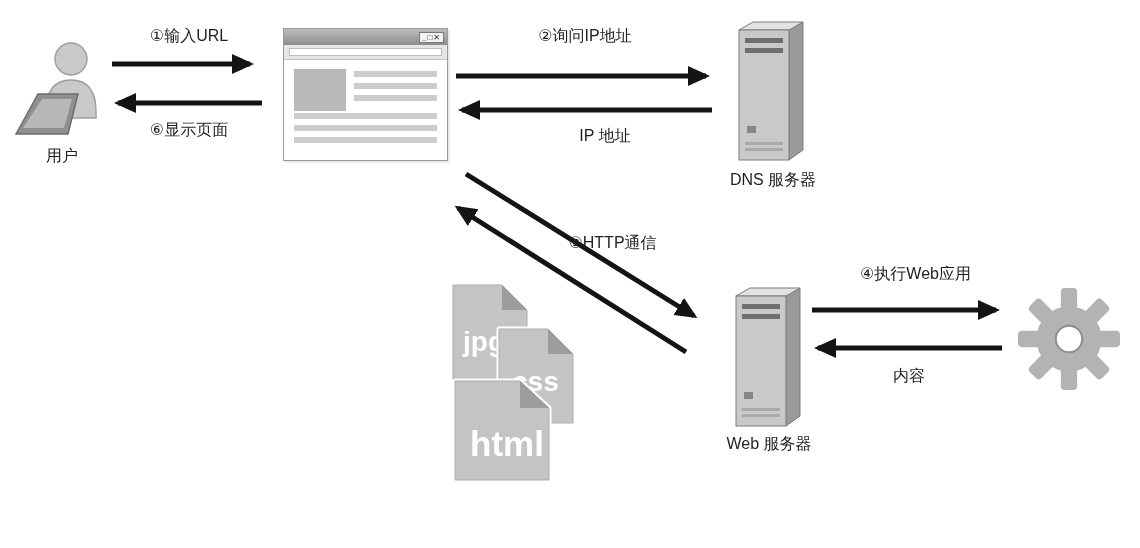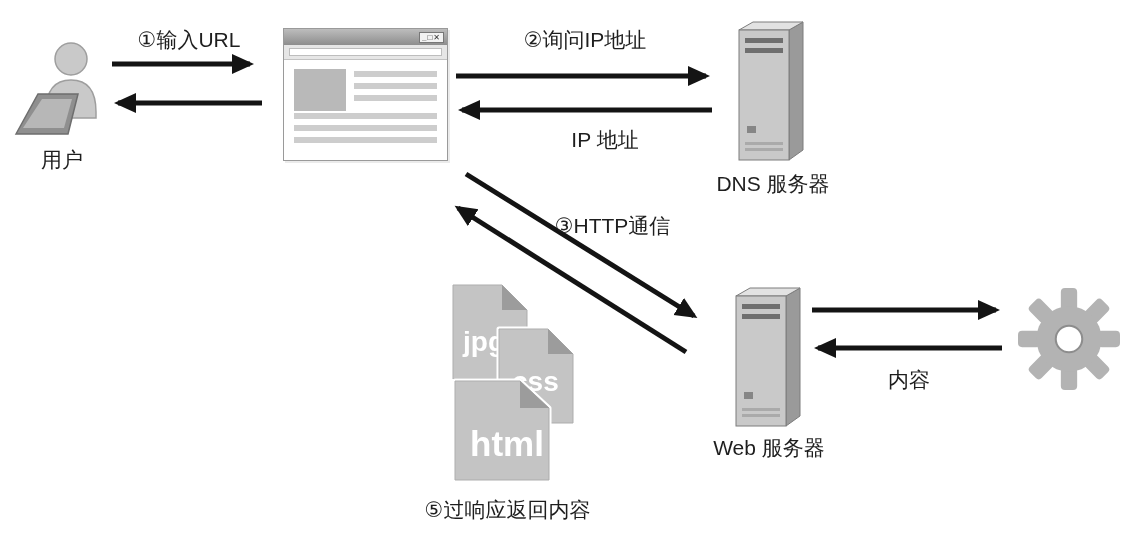--- a/index.html
+++ b/index.html
@@ -1,20 +1,20 @@
 <!DOCTYPE html>
 <html><head>
 <meta charset="utf-8">
 <style>
   * { margin:0; padding:0; box-sizing:border-box; }
   body { font-family:"Liberation Sans","DejaVu Sans",sans-serif; background:#fff; }
   .canvas { position:relative; width:1140px; height:548px; background:#fff; overflow:hidden; }
   .arrows { position:absolute; left:0; top:0; pointer-events:none; }
   .arrow { stroke:#141414; stroke-width:5; marker-end:url(#ah); }
-  .label { position:absolute; font-size:21px; color:#1e1e1e; text-align:center; white-space:nowrap; }
+  .label { position:absolute; font-size:16px; color:#1e1e1e; text-align:center; white-space:nowrap; }
   .icon-box { position:absolute; }
 
   
   .browser { position:absolute; left:283px; top:28px; width:165px; height:133px;
              background:#fff; border:1px solid #9a9a9a; box-shadow:2px 2px 0 rgba(0,0,0,0.08); }
   .b-title { height:16px; background:linear-gradient(#bdbdbd,#8d8d8d); display:flex;
              justify-content:flex-end; align-items:center; padding-right:3px; }
   .b-controls { background:#f2f2f2; border:1px solid #777; color:#333; font-size:8px;
                 line-height:9px; height:11px; padding:0 2px; letter-spacing:1px; font-weight:bold; }
   .b-toolbar { height:15px; background:#e6e6e6; border-bottom:1px solid #c2c2c2;
@@ -150,19 +150,20 @@
   <div class="doc" style="left:452px; top:378px; width:100px; height:105px; z-index:3;">
     <svg viewBox="0 0 100 105" width="100" height="105" preserveAspectRatio="none">
       <path d="M3,3 L68,3 L97,30 L97,102 L3,102 Z" fill="#c4c4c4" stroke="#ffffff" stroke-width="5" stroke-linejoin="round"></path>
       <path d="M3,3 L68,3 L97,30 L97,102 L3,102 Z" fill="#c4c4c4" stroke="#adadad" stroke-width="1"></path>
       <path d="M68,3 L68,30 L97,30 Z" fill="#9c9c9c"></path>
     </svg>
     <span style="left:18px; top:46px; font-size:35px;">html</span>
   </div>
 
   <div class="label" style="left:110px; top:26px;  width:158px;">①输入URL</div>
+  <div class="label" style="left:110px; top:120px; width:158px;">⑥显示页面</div>
   <div class="label" style="left:495px; top:26px;  width:180px;">②询问IP地址</div>
   <div class="label" style="left:540px; top:126px; width:130px;">IP 地址</div>
-  <div class="label" style="left:530px; top:212px; width:165px;">③HTTP通信</div>
+  <div class="label" style="left:530px; top:233px; width:165px;">③HTTP通信</div>
+  <div class="label" style="left:823px; top:264px; width:185px;">④执行Web应用</div>
   <div class="label" style="left:873px; top:366px; width:72px;">内容</div>
-  <div class="label" style="left:405px; top:496px; width:205px;">⑤过响应返回内容</div>
 
 </div>
 
 </body></html>

